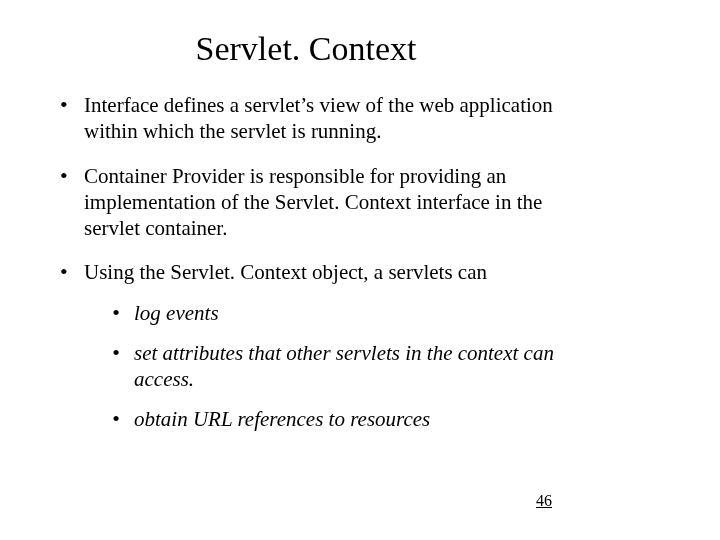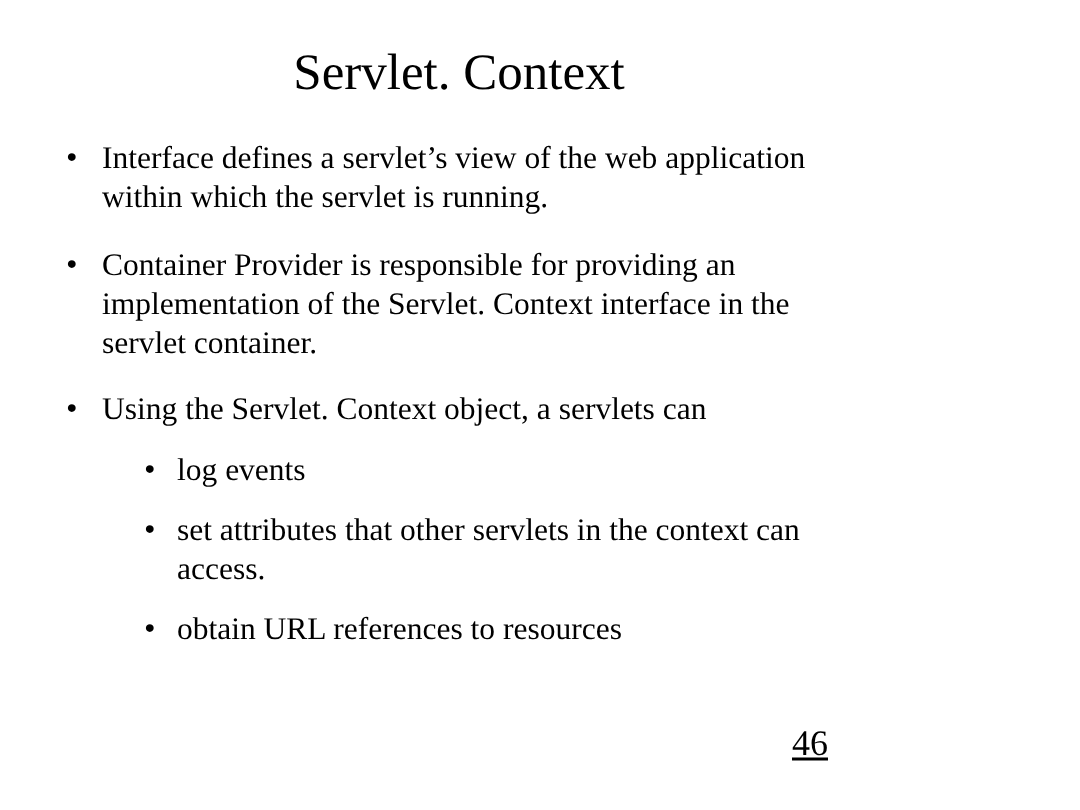--- a/index.html
+++ b/index.html
@@ -22,60 +22,61 @@
   }
   .title {
     font-size: 34px;
     text-align: center;
     margin: 10px 0 24px 0;
     font-weight: normal;
   }
   ul.top {
     list-style: none;
     padding: 0 0 0 10px;
-    margin: 0;
+    margin: 16px;
     font-size: 21px;
     line-height: 1.25;
   }
   ul.top > li {
     position: relative;
     padding-left: 28px;
     margin-bottom: 18px;
   }
   ul.top > li::before {
     content: "•";
     position: absolute;
     left: 4px;
     top: 0;
     font-size: 22px;
     line-height: 1.2;
   }
   ul.sub {
     list-style: none;
     padding: 0 0 0 28px;
     margin: 8px 0 0 0;
+    font-style: italic;
   }
   ul.sub > li {
     position: relative;
     padding-left: 22px;
     margin: 14px 0;
   }
   ul.sub > li::before {
     content: "•";
     position: absolute;
     left: 0;
     top: 0;
     font-size: 22px;
     line-height: 1.2;
   }
   .pagenum {
     position: absolute;
     right: 60px;
     bottom: 30px;
-    font-size: 24px;
+    font-size: 16px;
     text-decoration: underline;
   }
 </style>
 </head>
 <body>
 
 <div class="slide">
   <h1 class="title">Servlet. Context</h1>
 
   <ul class="top">

